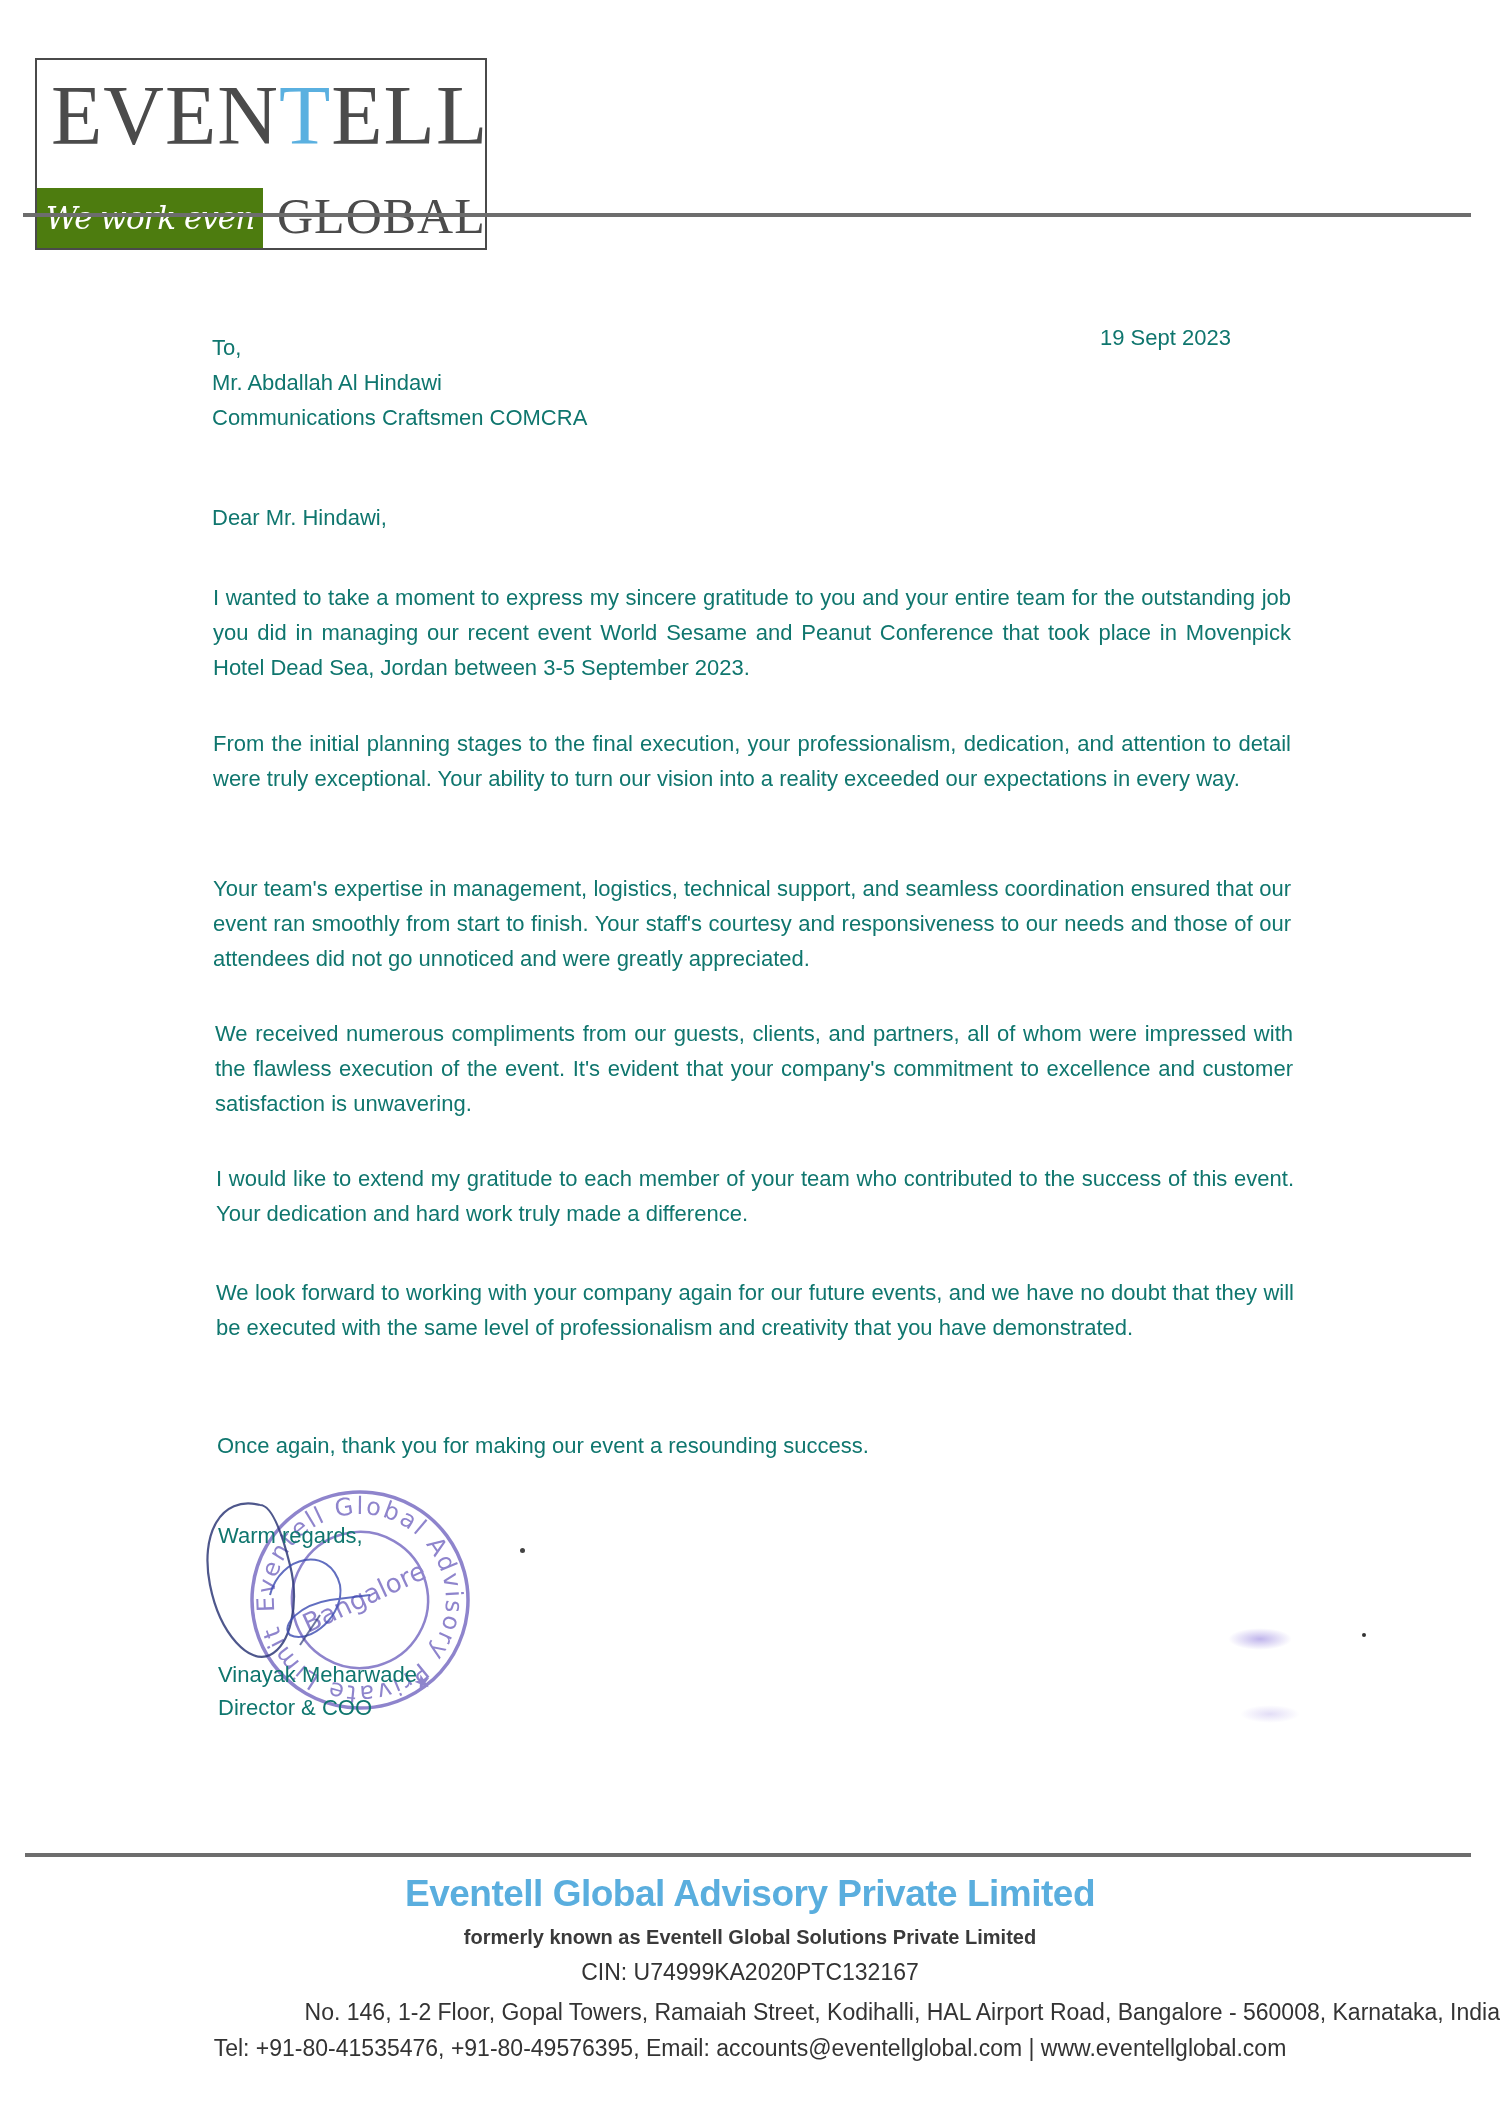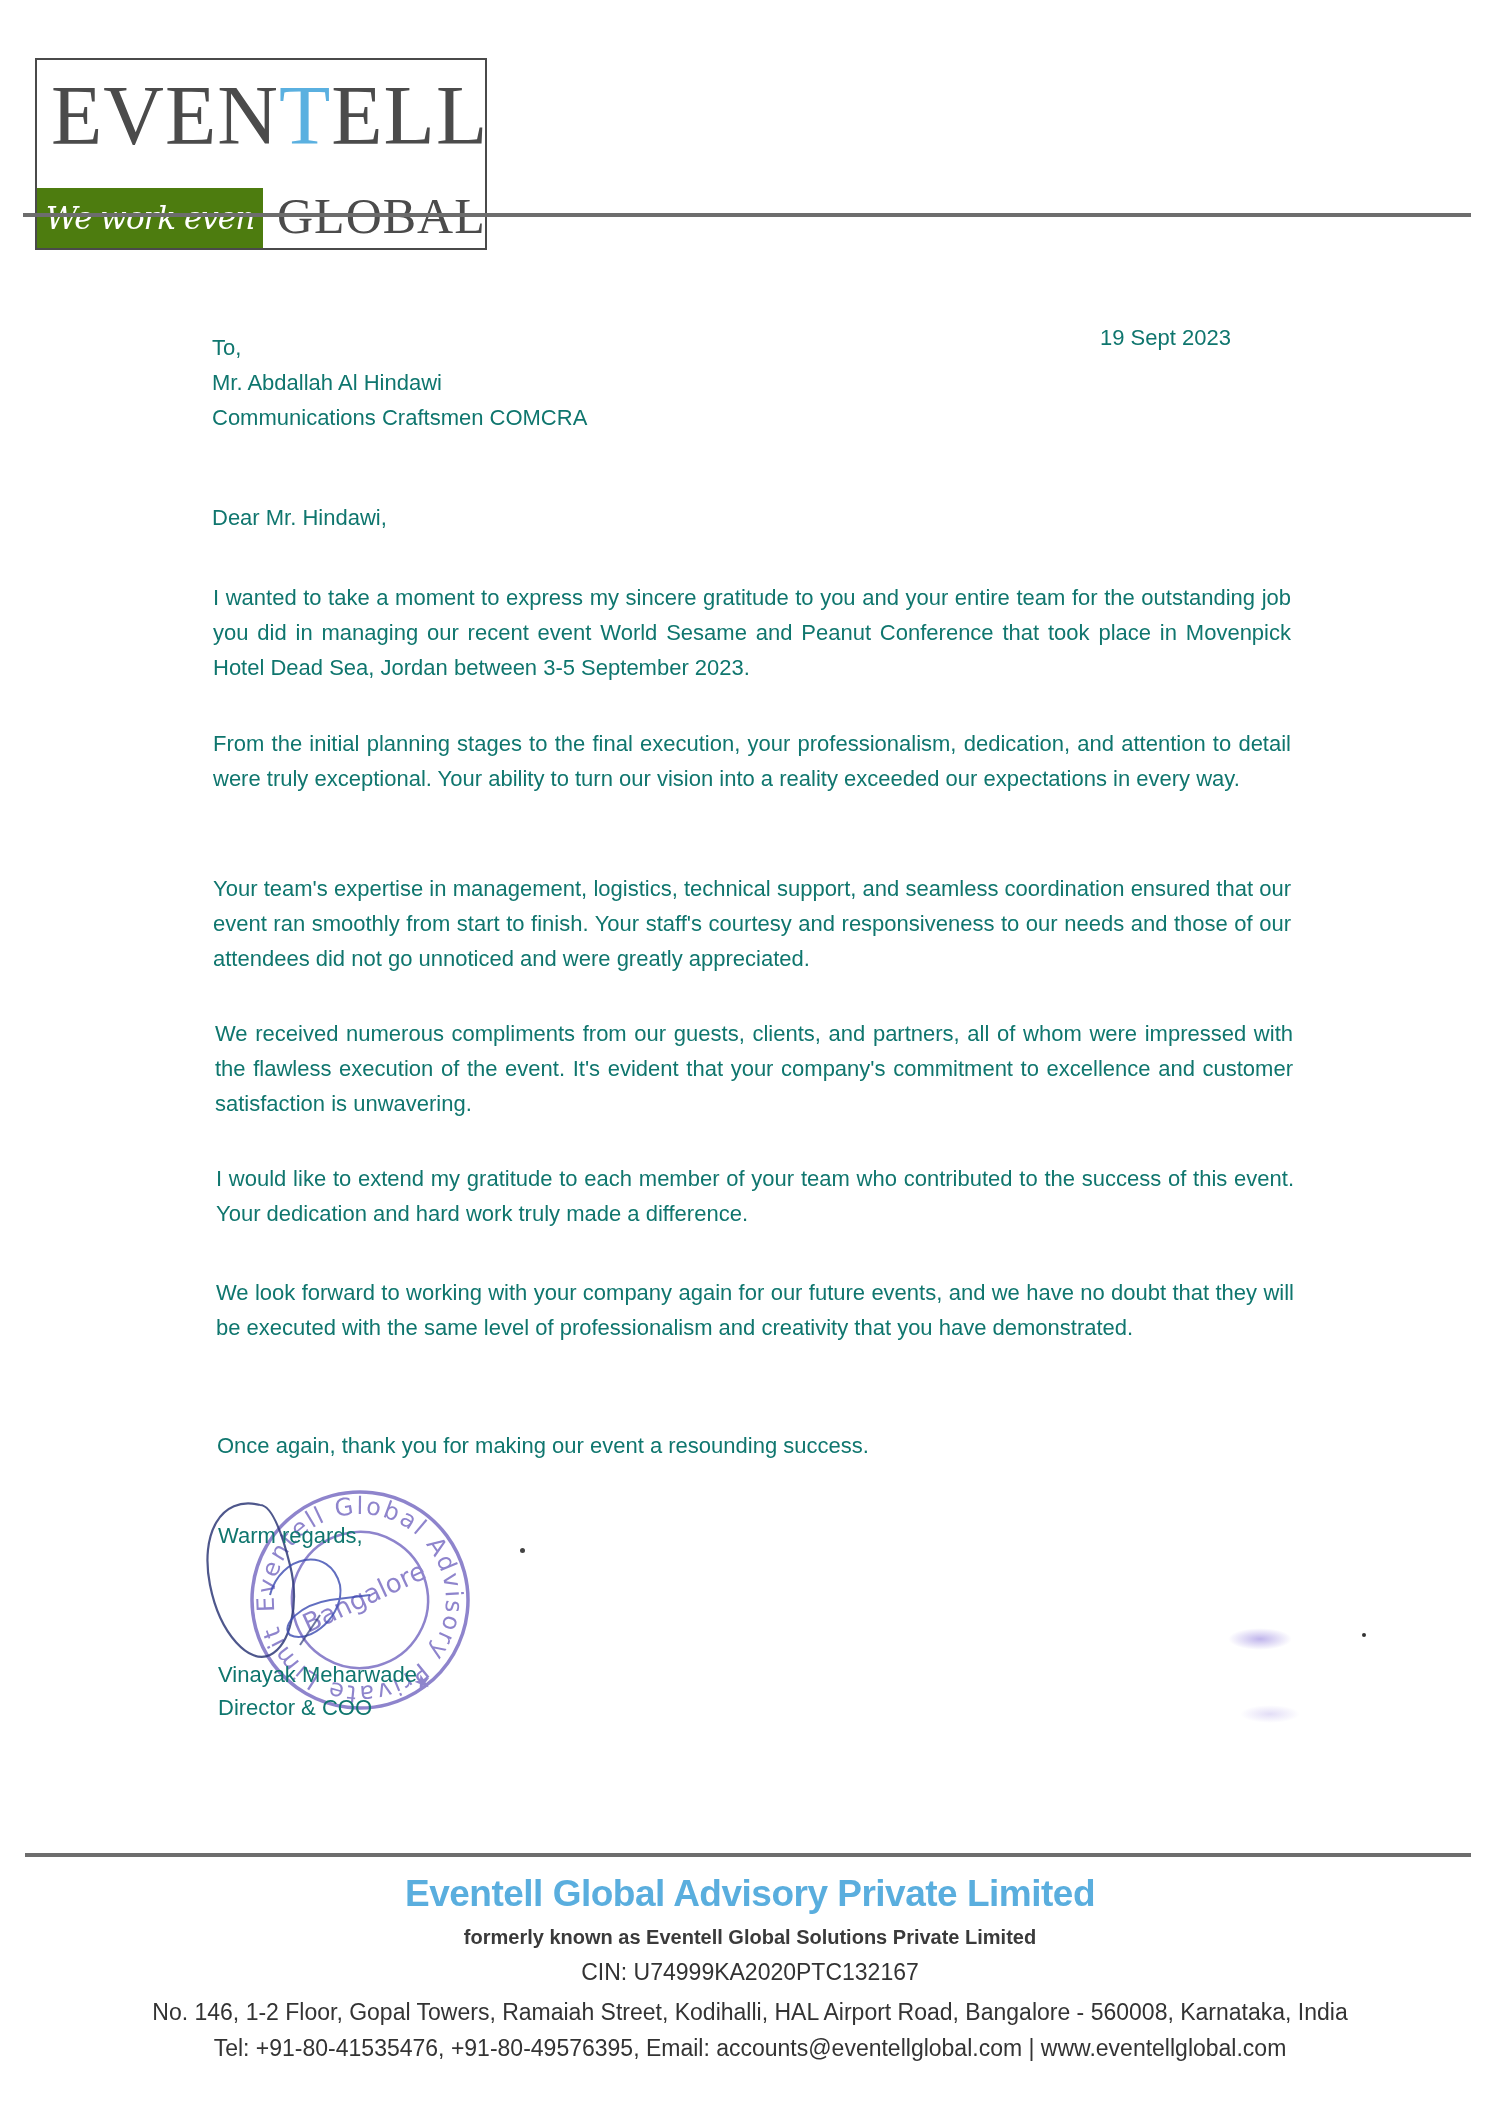--- a/index.html
+++ b/index.html
@@ -44,21 +44,21 @@
   .signature { left: 200px; top: 1495px; width: 230px; height: 180px; }
 
   .blot { border-radius: 50%; }
 
   
   .footer-company { left: 0; width: 1500px; top: 1872px; text-align: center; font-size: 37px; line-height: 44px;
                     color: #5aaede; font-weight: bold; font-family: "Liberation Sans", sans-serif; letter-spacing: -0.5px; }
   .footer-formerly { left: 0; width: 1500px; top: 1924px; text-align: center; font-size: 20px; line-height: 26px;
                      font-weight: bold; color: #3a3a3a; }
   .footer-cin { left: 0; width: 1500px; top: 1957px; text-align: center; font-size: 23px; line-height: 30px; color: #333; }
-  .footer-address { left: 0; width: 1500px; top: 1997px; text-align: center; font-size: 23px; line-height: 30px; color: #333; }
+  .footer-address { left: 0; width: 1500px; top: 1997px; text-align: right; font-size: 23px; line-height: 30px; color: #333; }
   .footer-contact { left: 0; width: 1500px; top: 2033px; text-align: center; font-size: 23px; line-height: 30px; color: #333; }
 </style>
 </head>
 <body>
 
 <div class="abs logo">
   <div class="logo-main"><span>EVEN</span><span class="accent">T</span><span>ELL</span></div>
   <div class="logo-tag">We work even</div>
   <div class="logo-global">GLOBAL</div>
 </div>

